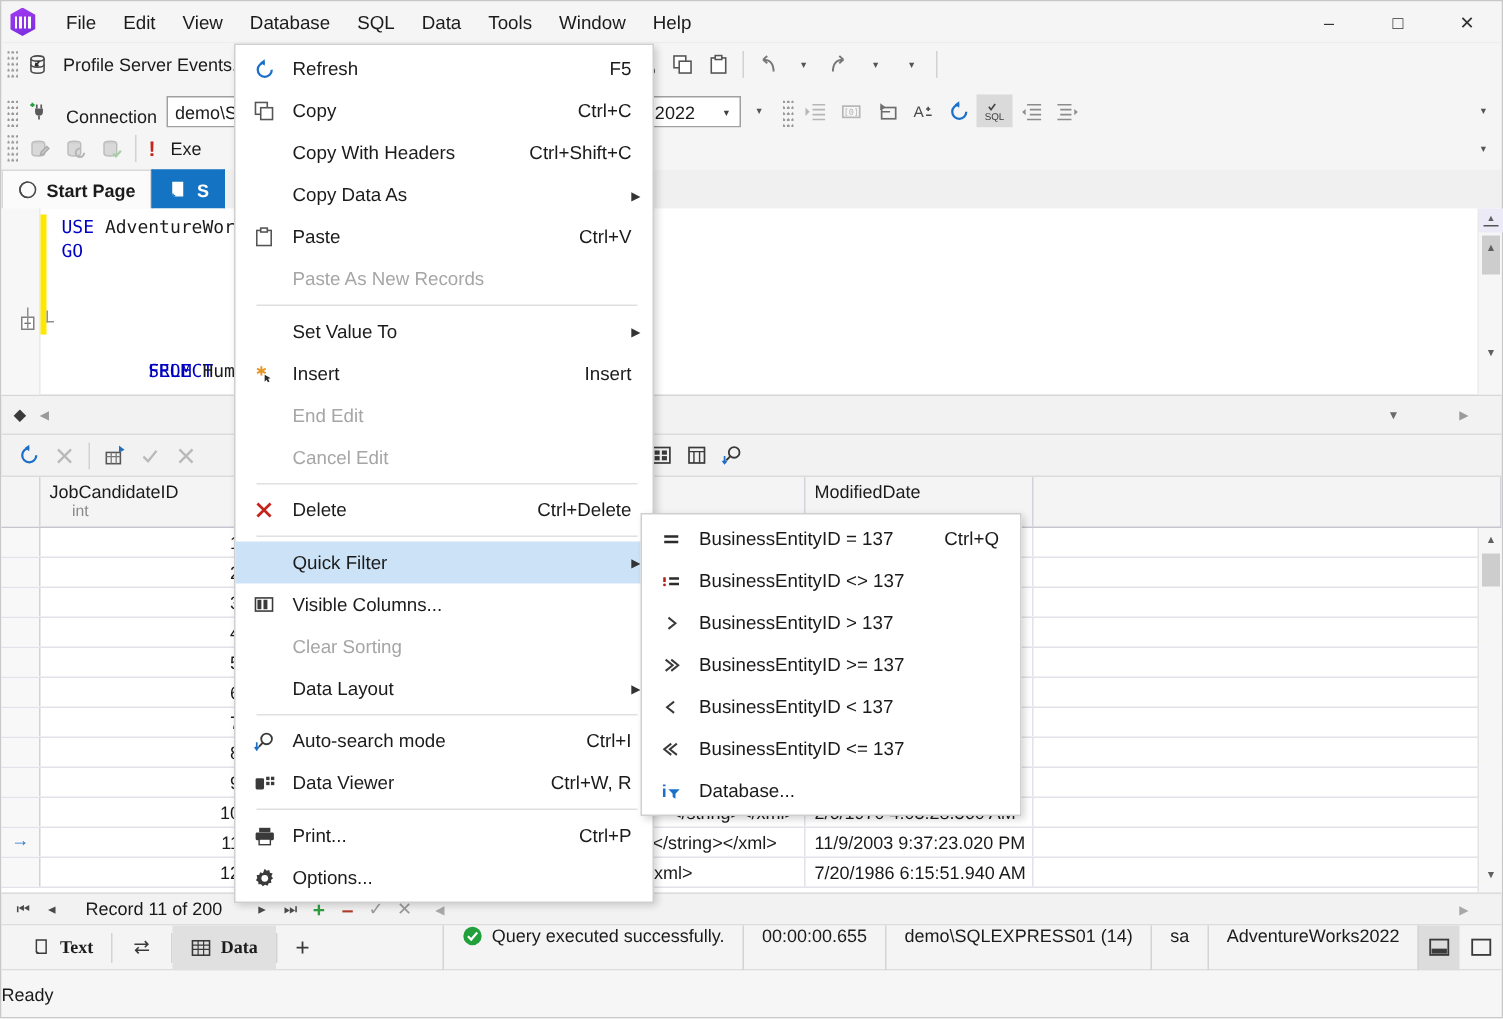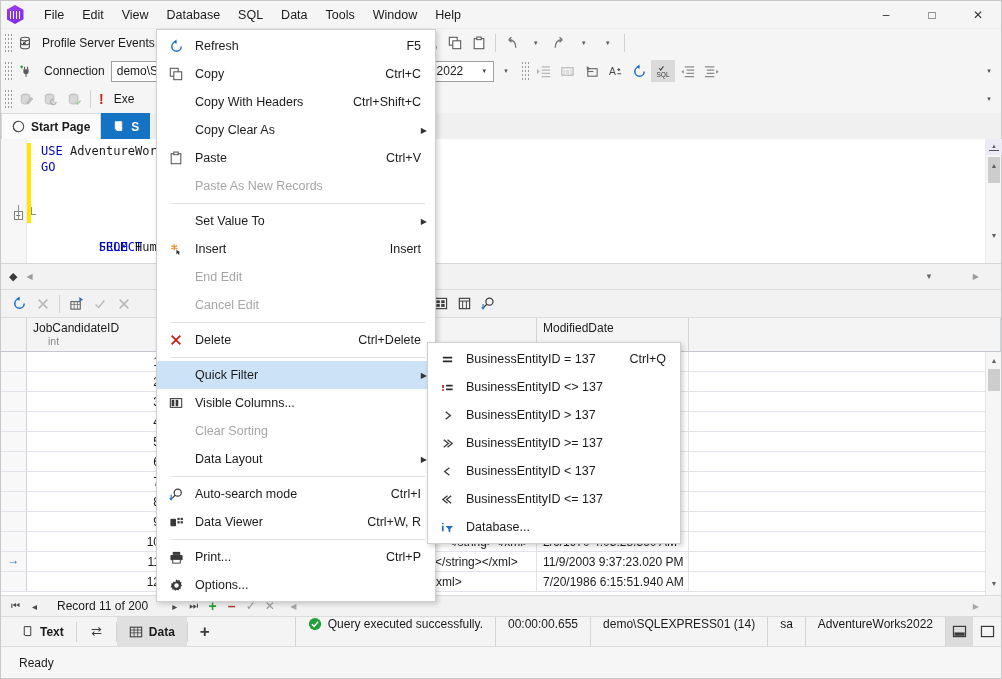--- a/index.html
+++ b/index.html
@@ -55,21 +55,21 @@
   .wincontrols { position: absolute; right: 0; top: 0; display: flex; height: 28px; }
   .wc { width: 46px; height: 28px; display:flex; align-items:center; justify-content:center;
         font-size: 12px; color: #333; }
 
   
   .tbrow {
     position: absolute; left: 0; width: 1000px; height: 28px;
     background: #f5f5f5; display: flex; align-items: center;
   }
   #tb1 { top: 28px; }
-  #tb2 { top: 56px; }
+  #tb2 { top: 56px; align-items: flex-end; }
   #tb3 { top: 84px; }
   .grip { width: 7px; height: 18px; margin: 0 2px 0 4px;
           background-image: radial-gradient(circle, #9a9a9a 1px, transparent 1px);
           background-size: 3px 4px; background-position: center; }
   .tbbtn { height: 22px; min-width: 24px; padding: 0 4px; display:flex;
            align-items:center; justify-content:center; gap:4px; color:#333;
            font-size: 12px; white-space: nowrap; }
   .tbbtn.act { background:#dadada; }
   .tbsep { width:1px; height:18px; background:#d2d2d2; margin:0 4px; }
   .tblabel { font-size: 12px; color:#1b1b1b; padding: 0 6px; white-space:nowrap;}
@@ -149,29 +149,29 @@
             background:#f2f2f2; display:flex; align-items:center; gap:2px;
             border-top:1px solid #dcdcdc; border-bottom:1px solid #dcdcdc; font-size:12px;}
   .navbtn { width:17px; height:17px; display:flex; align-items:center; justify-content:center;
             font-size:10px; color:#4a4a4a; }
 
   
   .restabs { position:absolute; left:0; top:616px; width:1000px; height:30px;
              background:#f4f4f4; display:flex; align-items:center;
              border-bottom:1px solid #dcdcdc; }
   .rt { height:30px; padding:0 12px; display:flex; align-items:center; gap:6px;
-        font-size:12px; font-weight:bold; color:#1b1b1b; }
+        font-size:12px; font-weight:bold; color:#1b1b1b;font-family:Liberation Serif, serif; }
   .rt.sel { background:#e0e0e0; }
   .rtsep { width:1px; height:20px; background:#d4d4d4; }
   .statcell { display:flex; align-items:flex-start; gap:6px; padding:0 12px; height:30px;
               font-size:12px; color:#1b1b1b; border-left:1px solid #d4d4d4; white-space:nowrap;}
   .statbtn { width:28px; height:30px; display:flex; align-items:center; justify-content:center;}
   .statbtn.sel { background:#dcdcdc; }
   .statusbar { position:absolute; left:0; top:646px; width:1000px; height:31px;
-               background:#f6f6f6; display:flex; align-items:center; padding-left:18px;
+               background:#f6f6f6; display:flex; align-items:center; 
                font-size:12px; color:#1b1b1b; }
 
   
   .menu {
     position:absolute; background:#ffffff; border:1px solid #cfcfcf;
     box-shadow: 2px 2px 5px rgba(0,0,0,0.18); padding: 2px 0; z-index: 50;
   }
   .mrow { display:flex; align-items:center; height:28px; padding: 0 0 0 0; position:relative; }
   .mrow.sel { background:#cce2f6;justify-content:center; }
   .mrow .micon { width:38px; display:flex; align-items:center; justify-content:center; }
@@ -822,21 +822,21 @@
       <span class="mlabel">Copy</span>
       <span class="maccel">Ctrl+C</span>
     </div>
     <div class="mrow">
       <span class="micon"></span>
       <span class="mlabel">Copy With Headers</span>
       <span class="maccel">Ctrl+Shift+C</span>
     </div>
     <div class="mrow">
       <span class="micon"></span>
-      <span class="mlabel">Copy Clear As</span>
+      <span class="mlabel">Copy Data As</span>
       <span class="marrow">▶</span>
     </div>
     <div class="mrow">
       <span class="micon">
         <svg class="ic" width="14" height="14" viewBox="0 0 16 16">
           <rect x="2.5" y="3" width="11" height="11.5" fill="#fff" stroke="#555" stroke-width="1.2"></rect>
           <rect x="5.5" y="1.2" width="5" height="3" fill="#fff" stroke="#555" stroke-width="1.2"></rect>
         </svg>
       </span>
       <span class="mlabel">Paste</span>

